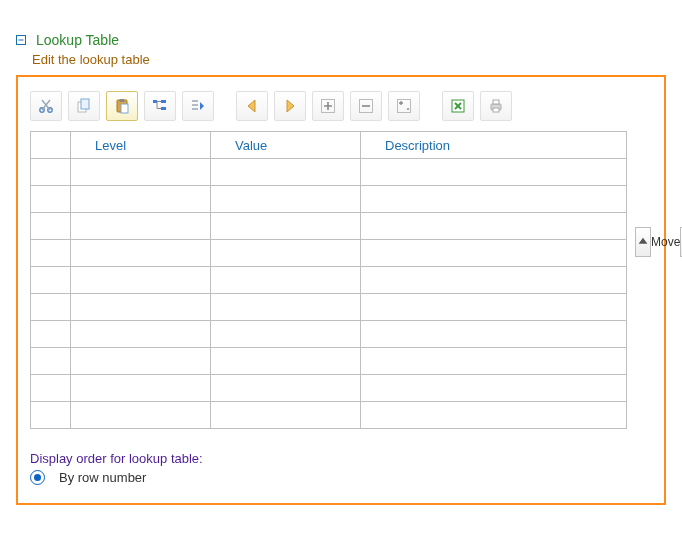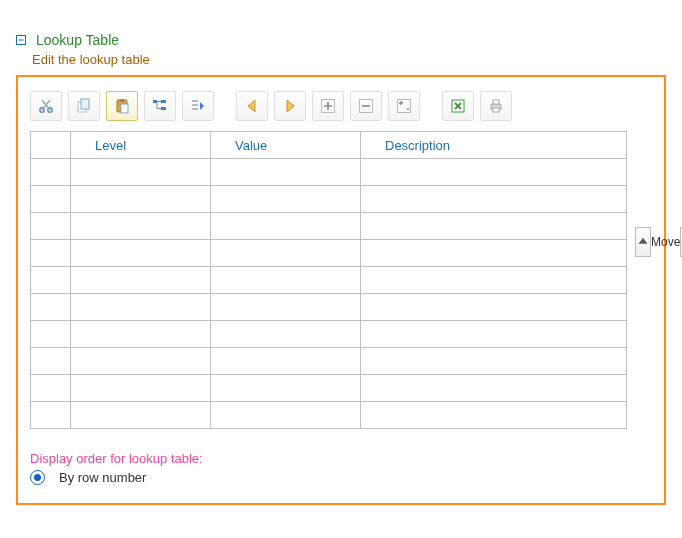--- a/index.html
+++ b/index.html
@@ -20,21 +20,21 @@
   table.grid th{color:#1a6fb3;background:#fff}
   col.c0{width:40px}
   col.c1{width:140px}
   col.c2{width:150px}
   col.c3{width:266px}
   .move-col{display:flex;flex-direction:row;align-items:center;margin-top:96px;width:34px}
   .arrow-btn{width:30px;height:28px;border:1px solid #bdbdbd;background:linear-gradient(#fff,#ededed);display:flex;align-items:center;justify-content:center;cursor:pointer}
   .arrow-btn svg{width:14px;height:14px;fill:#555}
   .move-label{font-size:12px;color:#333;margin:4px 0}
   .opts{margin-top:22px}
-  .opts-title{margin-bottom:3px;color:#ec4899}
+  .opts-title{margin-bottom:3px;color:#4c1d95}
   .radio-row{display:flex;align-items:center;gap:14px;margin:4px 0;cursor:pointer}
   .radio{width:13px;height:13px;border:1px solid #777;border-radius:50%;display:flex;align-items:center;justify-content:center;background:#fff}
   .radio.checked{border-color:#0b63c4}
   .radio.checked::after{content:"";width:7px;height:7px;border-radius:50%;background:#0b63c4}
 </style>
 </head>
 <body>
 <div class="page">
 
 <div class="section-header">

